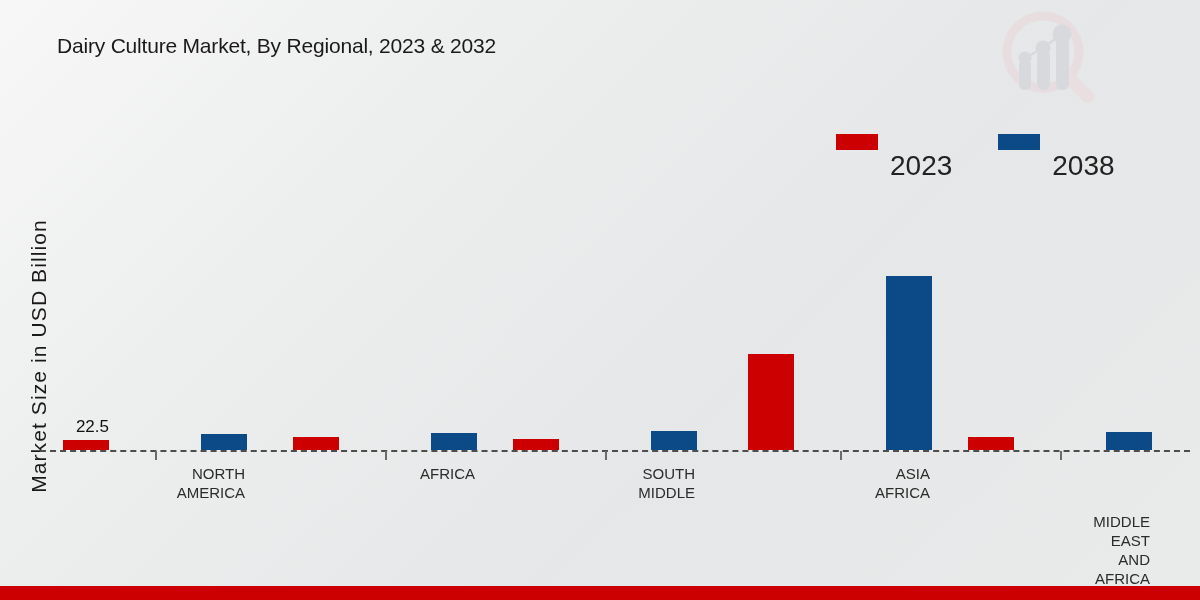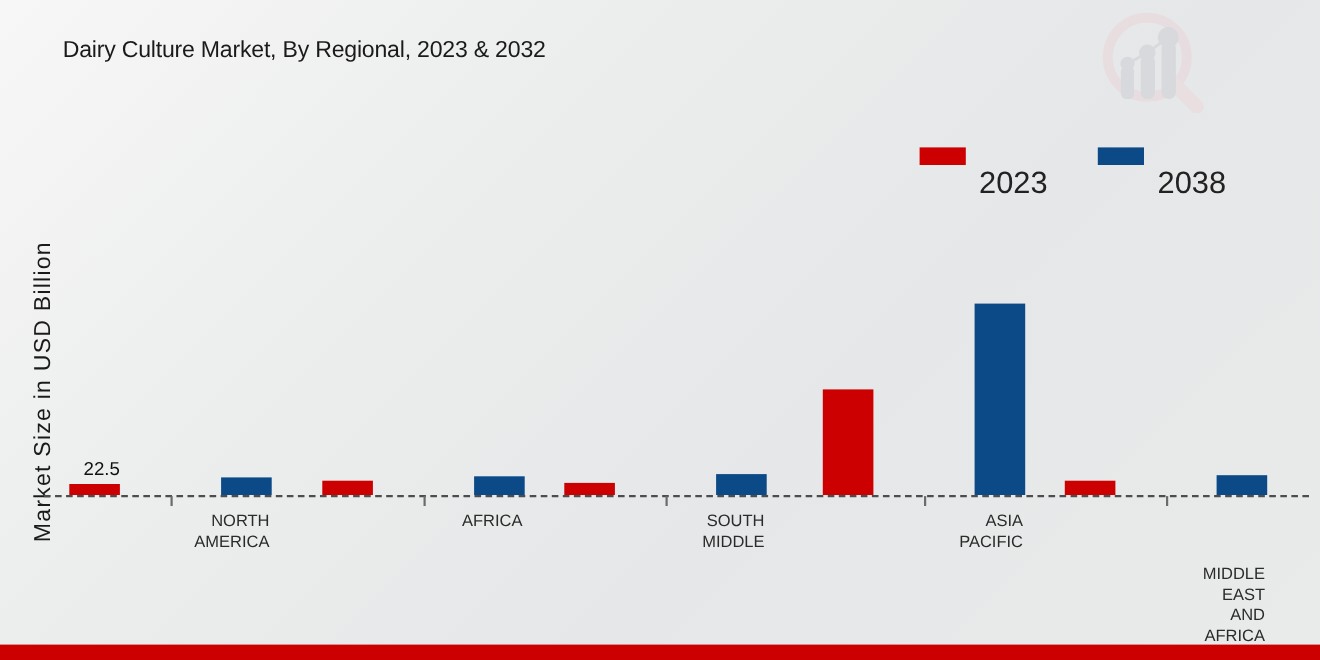--- a/index.html
+++ b/index.html
@@ -219,21 +219,21 @@
       <div class="tick" style="left: 0px;"></div>
       <div class="cat-label" style="left: 0px;">SOUTH
 MIDDLE</div>
     </div>
 
     <div class="group" style="left: 800px; width: 0px;">
       <div class="bar s2023" style="background: rgb(204, 0, 0); height: 96px;"></div>
       <div class="bar s2032" style="background: rgb(11, 74, 135); height: 174px;"></div>
       <div class="tick" style="left: 0px;"></div>
       <div class="cat-label" style="left: 0px;">ASIA
-PACIFIC</div>
+AFRICA</div>
     </div>
 
     <div class="group" style="left: 1020px; width: 0px;">
       <div class="bar s2023" style="background: rgb(204, 0, 0); height: 13px;"></div>
       <div class="bar s2032" style="background: rgb(11, 74, 135); height: 18px;"></div>
       <div class="tick" style="left: 0px;"></div>
       <div class="cat-label" style="left: 0px; margin-top: 48px;">MIDDLE
 EAST
 AND
 AFRICA</div>

